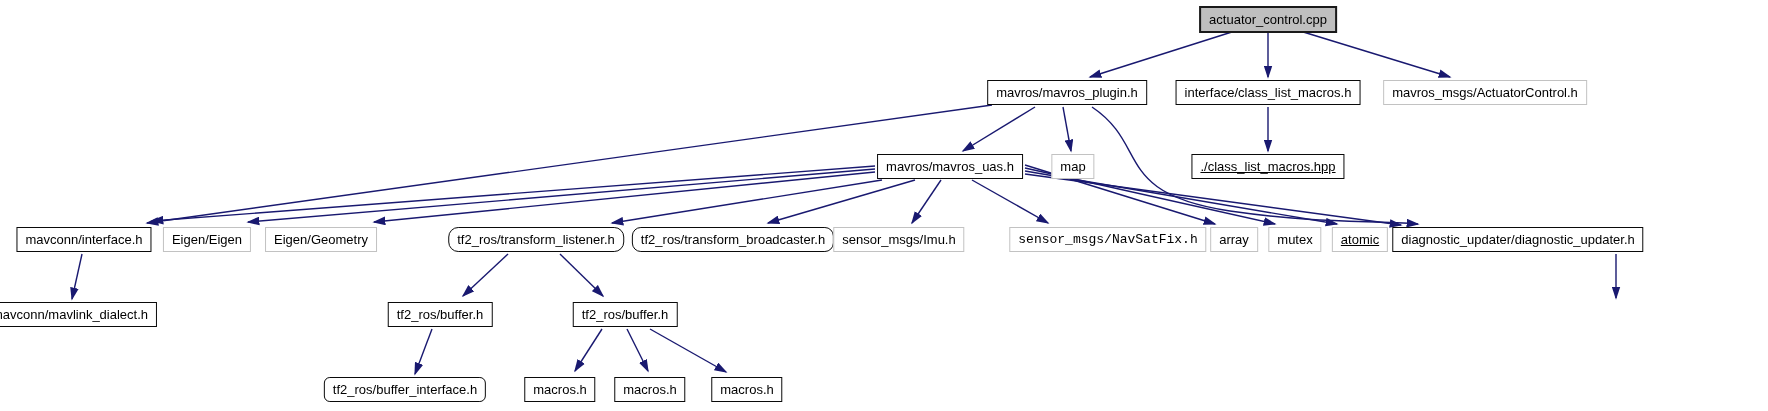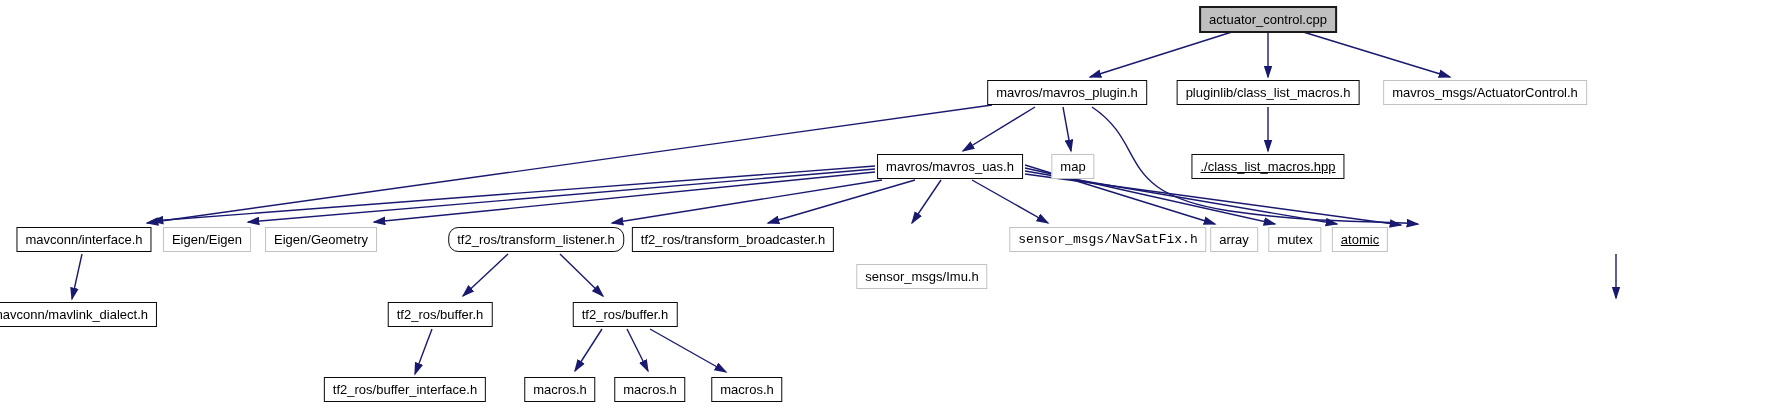--- a/index.html
+++ b/index.html
@@ -88,36 +88,37 @@
         <path d="M432,329 L415,374" marker-end="url(#arrow)"></path>
         <path d="M602,329 L575,371" marker-end="url(#arrow)"></path>
         <path d="M627,329 L648,371" marker-end="url(#arrow)"></path>
         <path d="M650,329 L726,372" marker-end="url(#arrow)"></path>
         <path d="M1616,254 L1616,298" marker-end="url(#arrow)"></path>
       </g>
   </svg>
   <div id="nodes-layer">
       <div class="node root" style="left: 1268px; top: 6px;">actuator_control.cpp</div>
       <div class="node internal" style="left: 1067px; top: 80px;">mavros/mavros_plugin.h</div>
-      <div class="node internal" style="left: 1268px; top: 80px;">pluginlib/class_list_macros.h</div>
+      <div class="node internal" style="left: 1268px; top: 80px;">interface/class_list_macros.h</div>
       <div class="node external" style="left: 1485px; top: 80px; text-align: right;">mavros_msgs/ActuatorControl.h</div>
       <div class="node internal" style="left: 950px; top: 154px;">mavros/mavros_uas.h</div>
       <div class="node external" style="left: 1073px; top: 154px;">map</div>
       <div class="node internal" style="left: 1268px; top: 154px; text-decoration: underline;">./class_list_macros.hpp</div>
       <div class="node internal" style="left: 84px; top: 227px;">mavconn/interface.h</div>
       <div class="node external" style="left: 207px; top: 227px;">Eigen/Eigen</div>
       <div class="node external" style="left: 321px; top: 227px;">Eigen/Geometry</div>
       <div class="node internal" style="left: 536px; top: 227px; border-radius: 10px;">tf2_ros/transform_listener.h</div>
-      <div class="node internal" style="left: 733px; top: 227px;">tf2_ros/transform_broadcaster.h</div>
-      <div class="node external" style="left: 922px; top: 227px; margin-top: 37px;">sensor_msgs/Imu.h</div>
+      <div class="node internal" style="left: 733px; top: 227px; border-radius: 9px;">tf2_ros/transform_broadcaster.h</div>
+      <div class="node external" style="left: 899px; top: 227px;">sensor_msgs/Imu.h</div>
       <div class="node external" style="left: 1108px; top: 227px; font-family: Liberation Mono, monospace;">sensor_msgs/NavSatFix.h</div>
       <div class="node external" style="left: 1234px; top: 227px;">array</div>
       <div class="node external" style="left: 1295px; top: 227px;">mutex</div>
       <div class="node external" style="left: 1360px; top: 227px; text-decoration: underline;">atomic</div>
+      <div class="node internal" style="left: 1518px; top: 227px;">diagnostic_updater/diagnostic_updater.h</div>
       <div class="node internal" style="left: 70px; top: 302px;">mavconn/mavlink_dialect.h</div>
       <div class="node internal" style="left: 440px; top: 302px;">tf2_ros/buffer.h</div>
       <div class="node internal" style="left: 625px; top: 302px;">tf2_ros/buffer.h</div>
-      <div class="node internal" style="left: 405px; top: 377px;">tf2_ros/buffer_interface.h</div>
+      <div class="node internal" style="left: 405px; top: 377px; border-radius: 6px;">tf2_ros/buffer_interface.h</div>
       <div class="node internal" style="left: 560px; top: 377px;">macros.h</div>
       <div class="node internal" style="left: 650px; top: 377px;">macros.h</div>
       <div class="node internal" style="left: 747px; top: 377px;">macros.h</div>
     </div>
 </div>
 
 </body></html>

